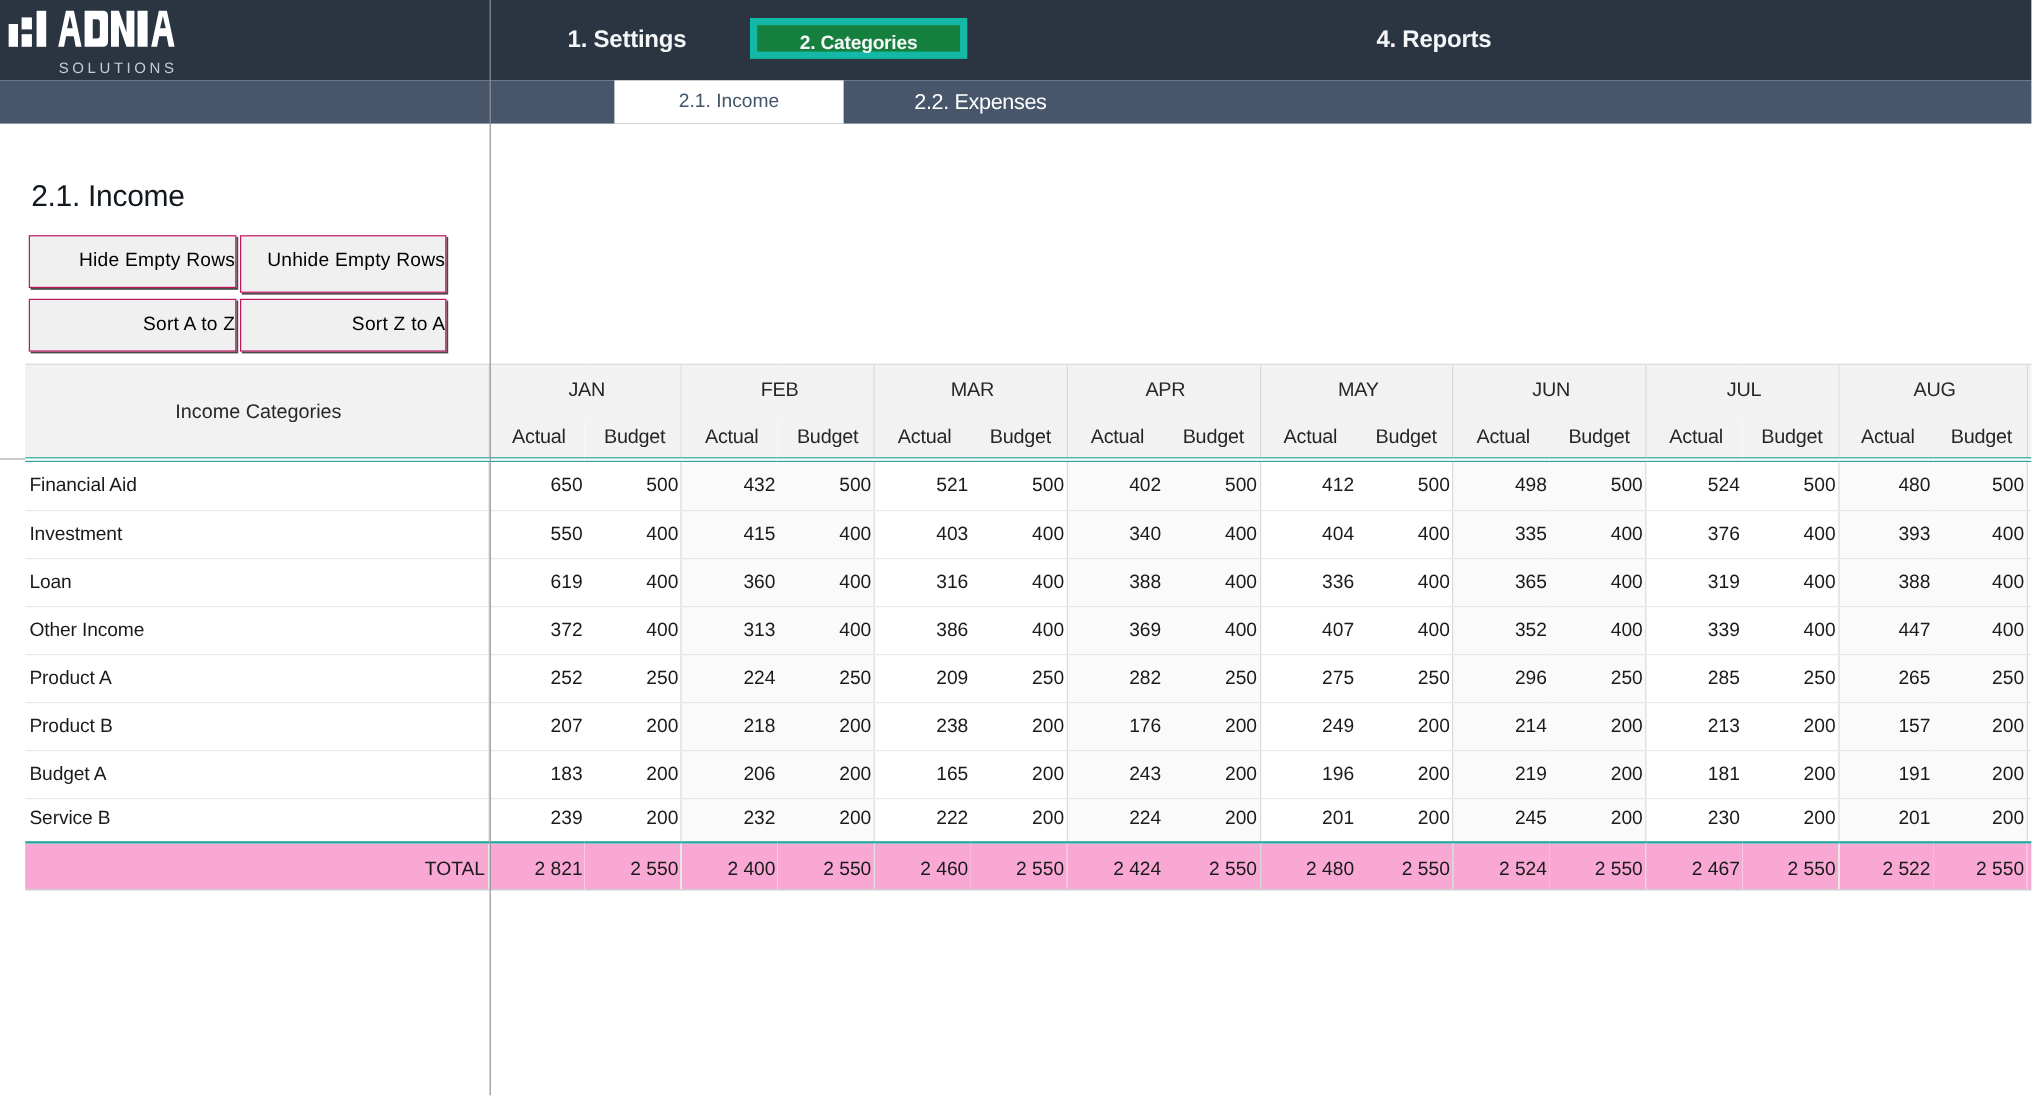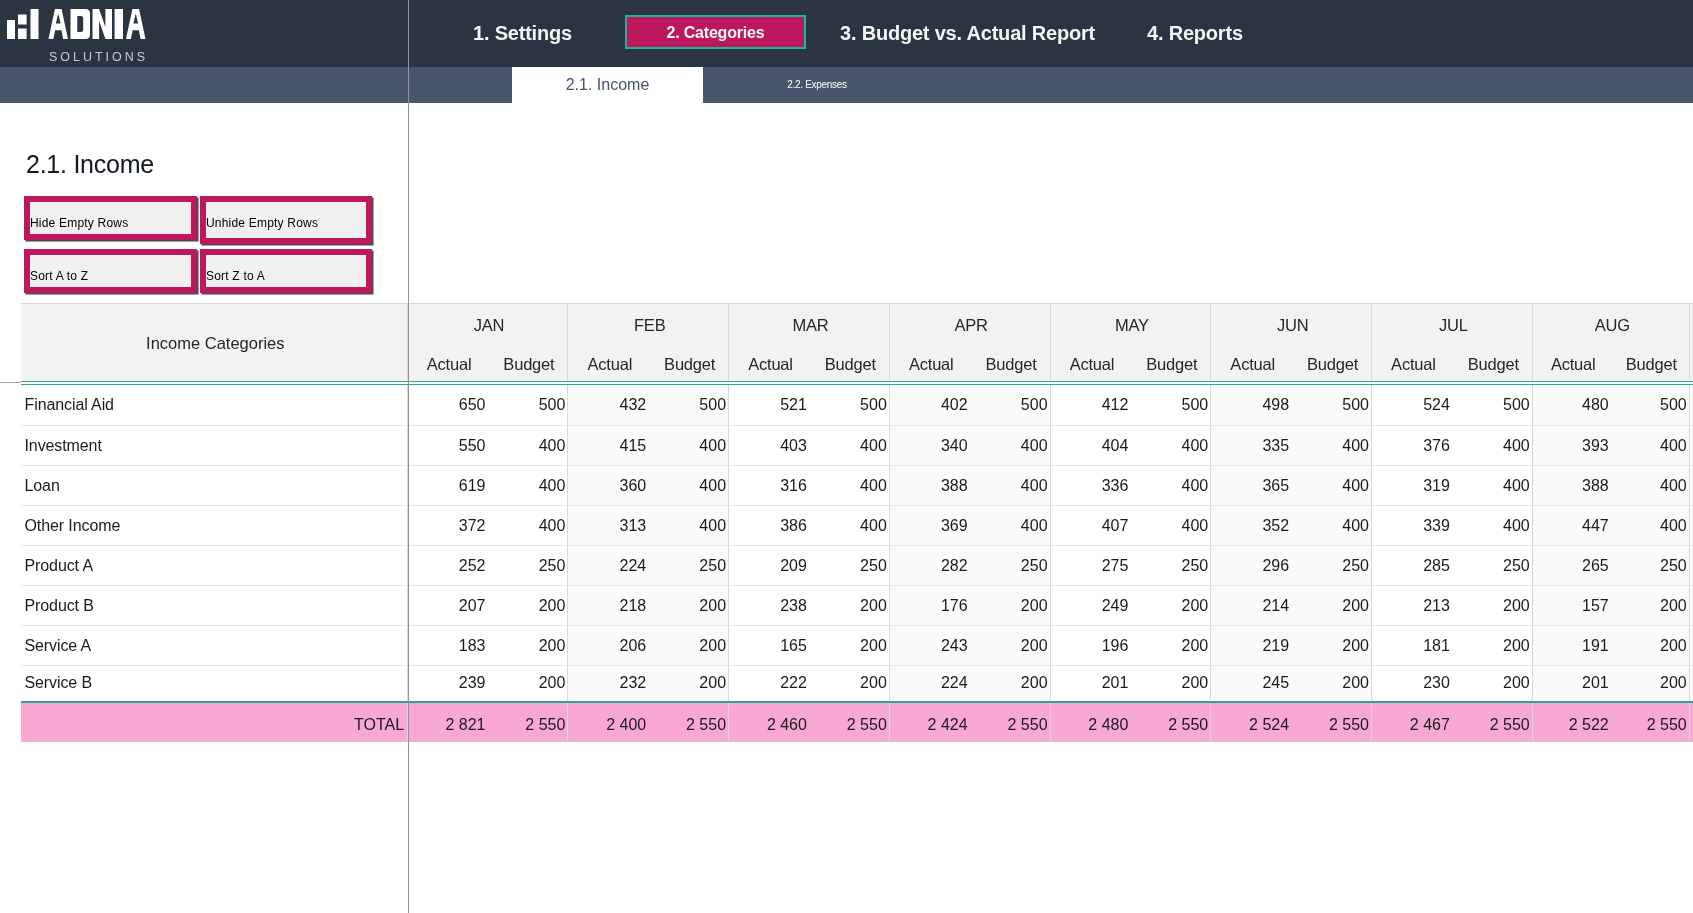--- a/index.html
+++ b/index.html
@@ -1,30 +1,30 @@
 <!DOCTYPE html>
 <html><head><meta charset="utf-8"><style>
 *{margin:0;padding:0;box-sizing:border-box}
 html,body{width:1693px;height:913px;overflow:hidden;background:#fff;
  font-family:"Liberation Sans",sans-serif;position:relative}
 .abs{position:absolute}
 
 #topbar{left:0;top:0;width:1693px;height:67px;background:#2a3541}
 #tabbar{left:0;top:67px;width:1693px;height:36px;background:#47566a}
 .nav{color:#f4f6f8;font-weight:bold;font-size:20px;letter-spacing:-0.2px;top:0;height:67px;line-height:67px;white-space:nowrap}
-#catbox{left:625px;top:15px;width:181px;height:34px;background:#be185d;border:2px solid #14b8a6}
+#catbox{left:625px;top:15px;width:181px;height:34px;background:#15803d;border:6px solid #14b8a6}
 #catbox span{display:block;text-align:center;line-height:32px;color:#f4f6f8;font-weight:bold;font-size:16px;letter-spacing:-0.2px}
 #inctab{left:512px;top:67px;width:191px;height:36px;background:#fff;color:#44546a;
  font-size:16px;text-align:center;line-height:36px}
-#exptab{left:702px;top:67px;width:230px;height:52px;color:#fff;font-size:10px;letter-spacing:-0.3px;text-align:center;line-height:36px}
+#exptab{left:702px;top:67px;width:230px;height:52px;color:#fff;font-size:18px;letter-spacing:-0.3px;text-align:center;line-height:36px}
 
 #title{left:26px;top:149.5px;font-size:25px;letter-spacing:-0.25px;color:#12181f}
 
-.btn{background:#f0f0f0;border:6px solid #be185d;box-shadow:1.5px 1.5px 0 0 #4a4a4a;
- font-size:12px;letter-spacing:0.2px;color:#000;text-align:left}
+.btn{background:#f0f0f0;border:1px solid #be185d;box-shadow:1.5px 1.5px 0 0 #4a4a4a;
+ font-size:16px;letter-spacing:0.2px;color:#000;text-align:right}
 
 #vline{left:408px;top:0;width:1px;height:913px;background:#8f9397}
 #hline{left:0;top:382px;width:21px;height:1px;background:#a9a9a9}
 
 table{position:absolute;left:21px;top:303px;width:1672px;border-collapse:collapse;table-layout:fixed}
 td{font-size:16px;color:#1a1a1a;overflow:hidden;white-space:nowrap}
 td.n{text-align:right;padding-right:2px}
 thead td{background:#f2f2f2;text-align:center;color:#262626;
  font-size:16.5px;letter-spacing:-0.2px;padding-left:3px}
 tr.mr td{border-top:1px solid #d9d9d9}
@@ -46,21 +46,20 @@
   <rect x="11" y="7.5" width="8.6" height="10" fill="#fff"></rect>
   <rect x="11" y="21.5" width="8.6" height="10.5" fill="#fff"></rect>
   <rect x="23.5" y="2" width="8" height="30" fill="#fff"></rect>
   <path d="M47.9,2.0 L54.6,2.0 L61.0,32.0 L41.5,32.0 Z M48.9,16.6 L53.6,16.6 L51.25,6.4 Z M48.1,23.2 L54.4,23.2 L56.1,32.0 L46.4,32.0 Z M63.5,2.0 L78.5,2.0 Q83.0,2.0 83.0,6.5 L83.0,27.5 Q83.0,32.0 78.5,32.0 L63.5,32.0 Z M70.3,9.0 L73.7,9.0 Q76.2,9.0 76.2,11.5 L76.2,22.5 Q76.2,25.0 73.7,25.0 L70.3,25.0 Z M85.5,32.0 L85.5,2.0 L92.1,2.0 L98.4,20.0 L98.4,2.0 L105.0,2.0 L105.0,32.0 L98.4,32.0 L92.1,14.0 L92.1,32.0 Z M107.6,2.0 L116.0,2.0 L116.0,32.0 L107.6,32.0 Z M125.4,2.0 L132.1,2.0 L138.5,32.0 L119.0,32.0 Z M126.4,16.6 L131.1,16.6 L128.75,6.4 Z M125.6,23.2 L131.9,23.2 L133.6,32.0 L123.9,32.0 Z" fill="#ffffff" fill-rule="evenodd"></path>
   <text x="42" y="53.5" font-family="Liberation Sans,sans-serif" font-size="12.5" fill="#c5cbd1" textLength="96" lengthAdjust="spacing">SOLUTIONS</text>
  </svg>
  <div class="abs nav" style="left:473px">1. Settings</div>
  <div class="abs" id="catbox">
       <span>2. Categories</span>
     </div>
- <div class="abs nav" style="left:840px">3. Budget vs. Actual Report</div>
  <div class="abs nav" style="left:1147px">4. Reports</div>
 </div>
 <div class="abs" id="tabbar"></div>
 <div class="abs" id="inctab">2.1. Income</div>
 <div class="abs" id="exptab">2.2. Expenses</div>
 <div class="abs" id="title">2.1. Income</div>
 <div class="abs btn" style="left:24px;top:196px;width:173px;height:44px;line-height:42px">Hide Empty Rows</div>
 <div class="abs btn" style="left:200px;top:196px;width:172px;height:48px;line-height:42px">Unhide Empty Rows</div>
 <div class="abs btn" style="left:24px;top:249px;width:173px;height:44px;line-height:42px">Sort A to Z</div>
 <div class="abs btn" style="left:200px;top:249px;width:172px;height:44px;line-height:42px">Sort Z to A</div>
@@ -233,21 +232,21 @@
         <td class="n">200</td>
         <td class="n ml band">214</td>
         <td class="n band">200</td>
         <td class="n ml">213</td>
         <td class="n">200</td>
         <td class="n ml band">157</td>
         <td class="n band">200</td>
         <td class="ml"></td>
       </tr>
 <tr class="">
-        <td class="lab">Service A</td>
+        <td class="lab">Budget A</td>
         <td class="n ml">183</td>
         <td class="n">200</td>
         <td class="n ml band">206</td>
         <td class="n band">200</td>
         <td class="n ml">165</td>
         <td class="n">200</td>
         <td class="n ml band">243</td>
         <td class="n band">200</td>
         <td class="n ml">196</td>
         <td class="n">200</td>

